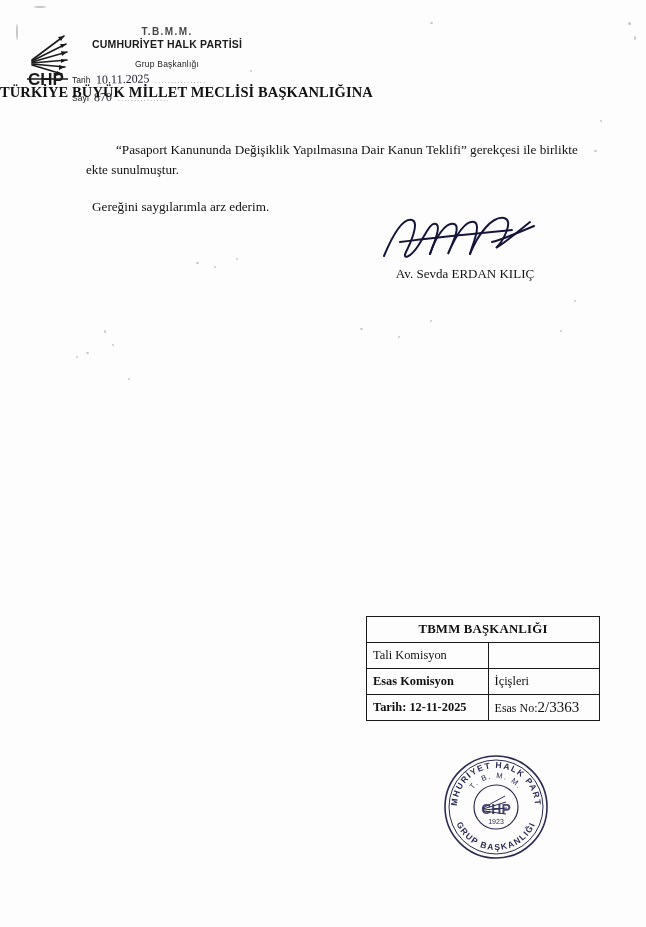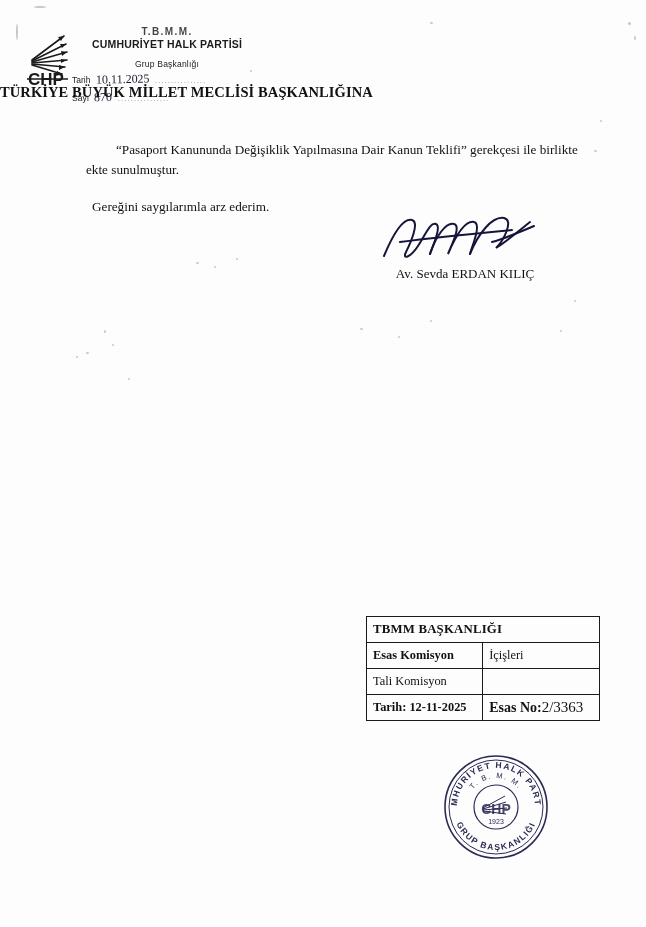--- a/index.html
+++ b/index.html
@@ -159,28 +159,28 @@
     border-collapse: collapse;
     font-size: 12.4px;
   }
   .tbmm-table td {
     border: 1px solid #1a1a1a;
     padding: 4px 6px;
     height: 17px;
     vertical-align: middle;
   }
   .tbmm-head {
-    text-align: left;
+    text-align: center;
     font-weight: bold;
     font-size: 12.8px;
     letter-spacing: .2px;
   }
   .cell-bold { font-weight: bold; }
   .cell-date { font-weight: bold; font-size: 12.4px; }
-  .esas-no-label { font-weight: bold; font-size: 14px; }
+  .esas-no-label { font-weight: normal; font-size: 12px; }
   .esas-no-val { font-weight: normal; font-size: 15px; }
 
   
   .seal {
     position: absolute;
     left: 441px;
     top: 752px;
     width: 110px;
     height: 110px;
   }
@@ -277,26 +277,26 @@
   <div class="speckle" style="left:574px;top:300px;width:2px;height:2px;"></div>
   <div class="speckle" style="left:34px;top:6px;width:12px;height:2px;"></div>
   <div class="speckle" style="left:16px;top:24px;width:2px;height:16px;"></div>
 
   <table class="tbmm-table">
     <tbody>
         <tr>
       <td class="tbmm-head" colspan="2">TBMM BAŞKANLIĞI</td>
     </tr>
     <tr>
+      <td>Tali Komisyon</td>
+      <td></td>
+    </tr>
+    <tr>
       <td class="cell-bold">Esas Komisyon</td>
       <td>İçişleri</td>
-    </tr>
-    <tr>
-      <td>Tali Komisyon</td>
-      <td></td>
     </tr>
     <tr>
       <td>
         <span class="cell-date">Tarih:</span>
         <span class="cell-date">12-11-2025</span>
       </td>
       <td>
         <span class="esas-no-label">Esas No:</span><span class="esas-no-val">2/3363</span>
       </td>
     </tr>

